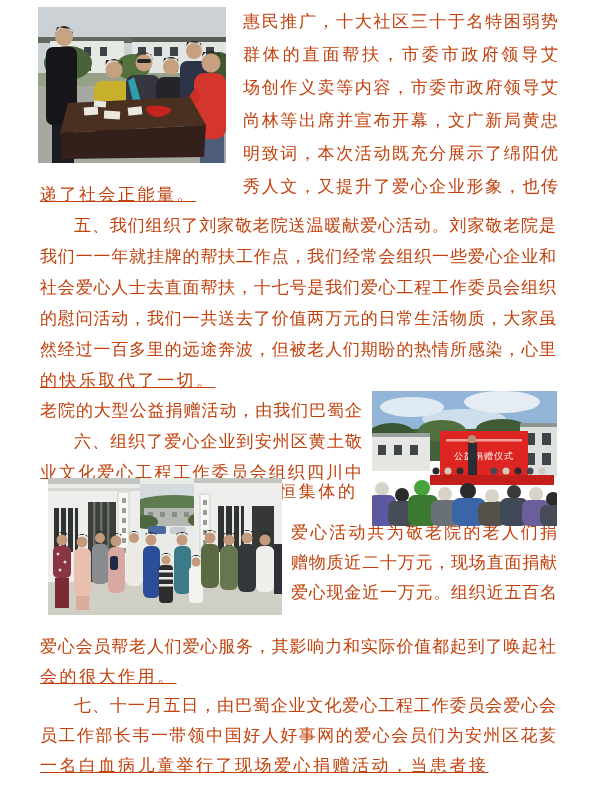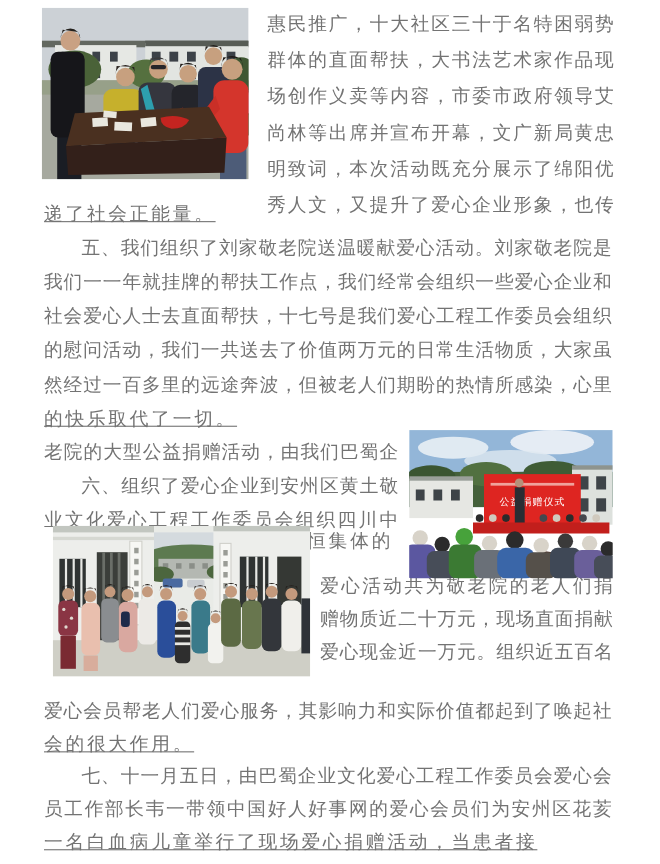--- a/index.html
+++ b/index.html
@@ -1,17 +1,17 @@
 <!DOCTYPE html>
 <html><head>
 <meta charset="utf-8">
 <style>
   html,body{margin:0;padding:0;background:#ffffff;}
   #page{position:relative;width:600px;height:785px;background:#ffffff;overflow:hidden;
-        font-family:"Liberation Sans","DejaVu Sans",sans-serif;color:#737373;}
+        font-family:"Liberation Sans","DejaVu Sans",sans-serif;color:#c2410c;}
   .tb{position:absolute;font-size:17px;}
   .ln{height:31px;line-height:31px;text-align:justify;text-align-last:justify;
       -moz-text-align-last:justify;text-justify:inter-character;overflow:hidden;white-space:nowrap;}
   .lh33 .ln{height:33px;line-height:33px;}
   .lh30 .ln{height:30px;line-height:30px;}
   .ln.end{text-align-last:left;letter-spacing:2.5px;text-decoration:underline;}
   .ln.ind{padding-left:34px;}
   .photo{position:absolute;display:block;}
   .photo svg{display:block;width:100%;height:100%;}
 </style>
@@ -89,21 +89,21 @@
         <rect x="66" y="104" width="16" height="8" transform="rotate(3 74 108)"></rect>
         <rect x="90" y="100" width="14" height="8" transform="rotate(-6 97 104)"></rect>
         <rect x="56" y="94" width="12" height="6" transform="rotate(5 62 97)"></rect>
       </g>
       <path d="M108 100 q14 -4 26 2 q-4 8 -16 8 q-10 -2 -10 -10 z" fill="#c42420"></path>
     </svg>
   </div>
 
   <div class="tb lh33" style="left:243px;top:5px;width:315px;">
     <div class="ln">惠民推广，十大社区三十于名特困弱势</div>
-    <div class="ln">群体的直面帮扶，大书法艺术家作品现</div>
+    <div class="ln">群体的直面帮扶，市委市政府领导艾</div>
     <div class="ln">场创作义卖等内容，市委市政府领导艾</div>
     <div class="ln">尚林等出席并宣布开幕，文广新局黄忠</div>
     <div class="ln">明致词，本次活动既充分展示了绵阳优</div>
     <div class="ln">秀人文，又提升了爱心企业形象，也传</div>
   </div>
 
   <div class="tb" style="left:40px;top:179px;width:516px;">
     <div class="ln end">递了社会正能量。</div>
   </div>
 

